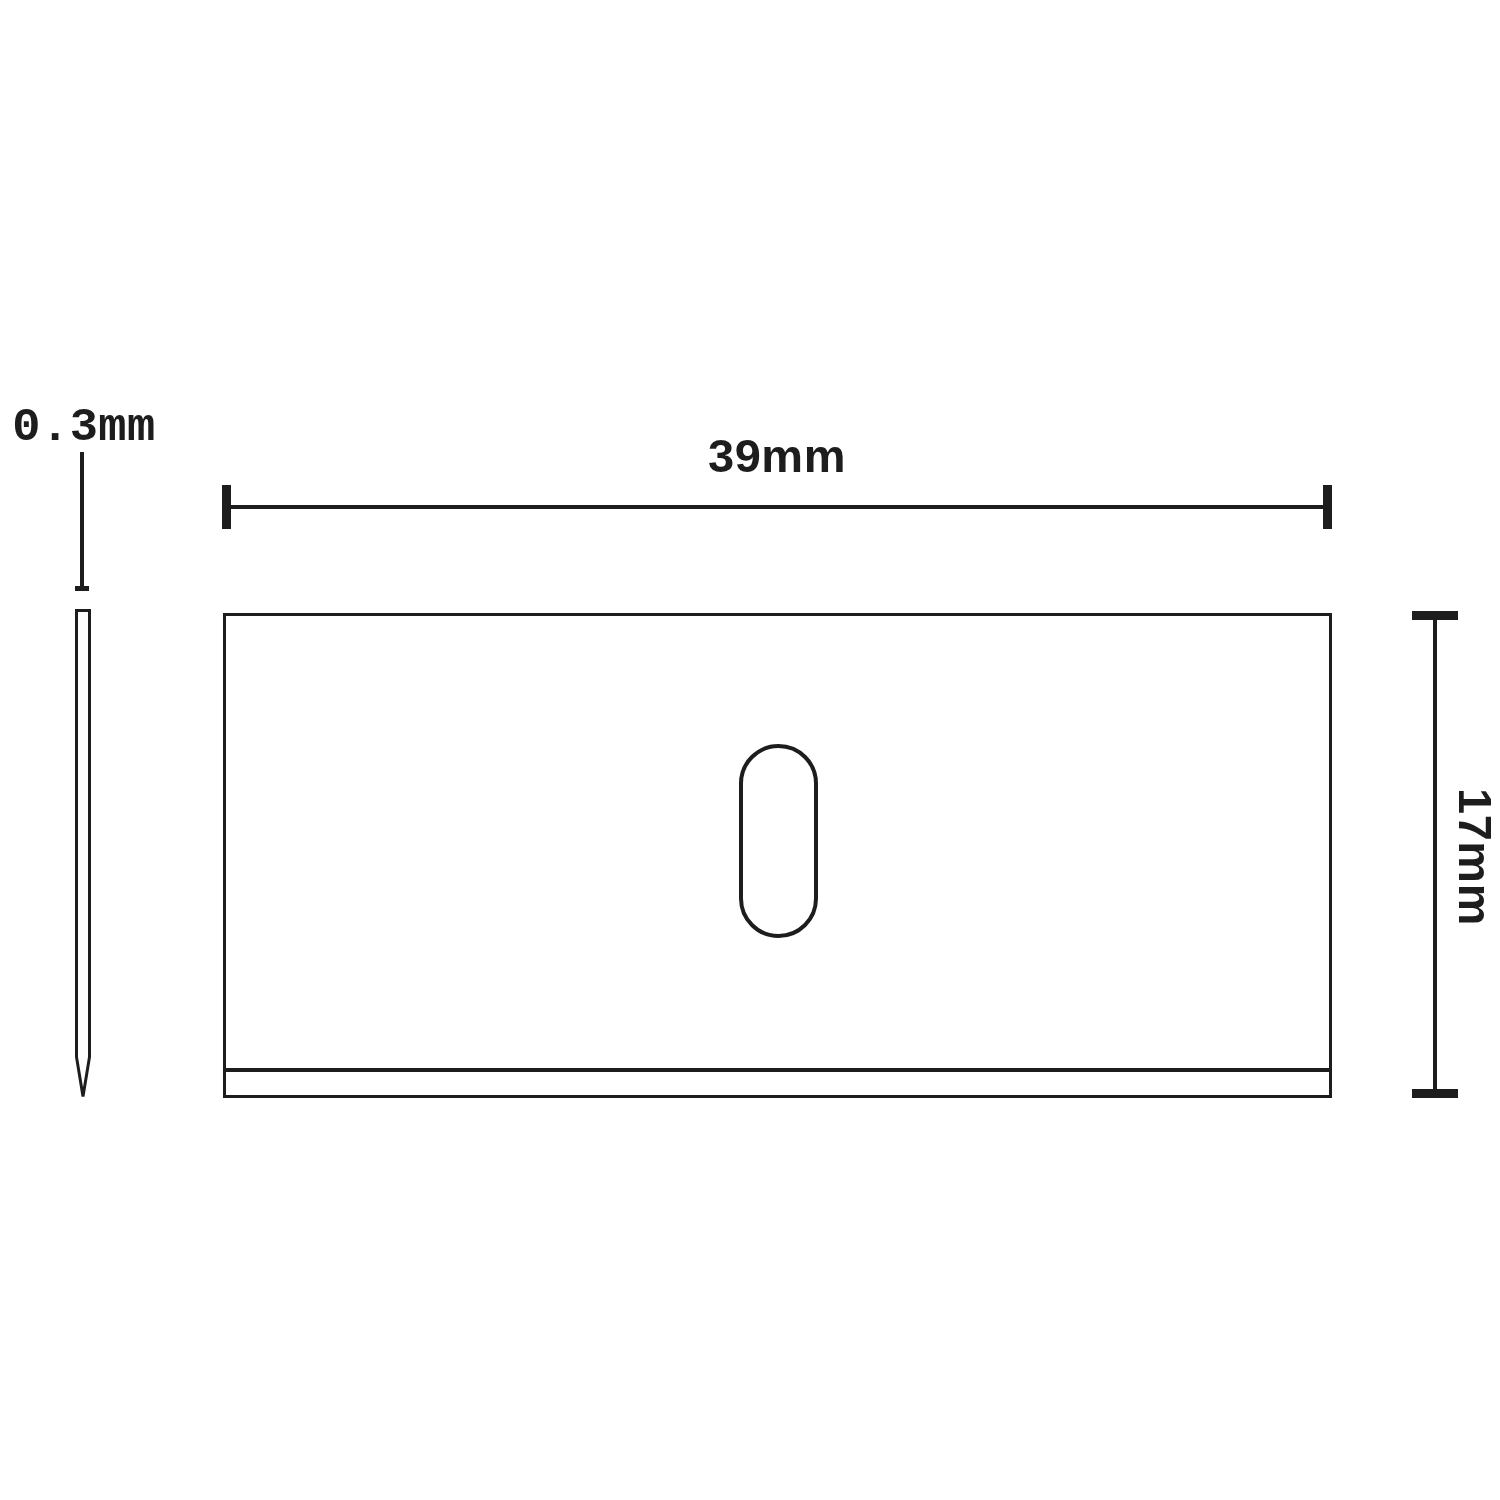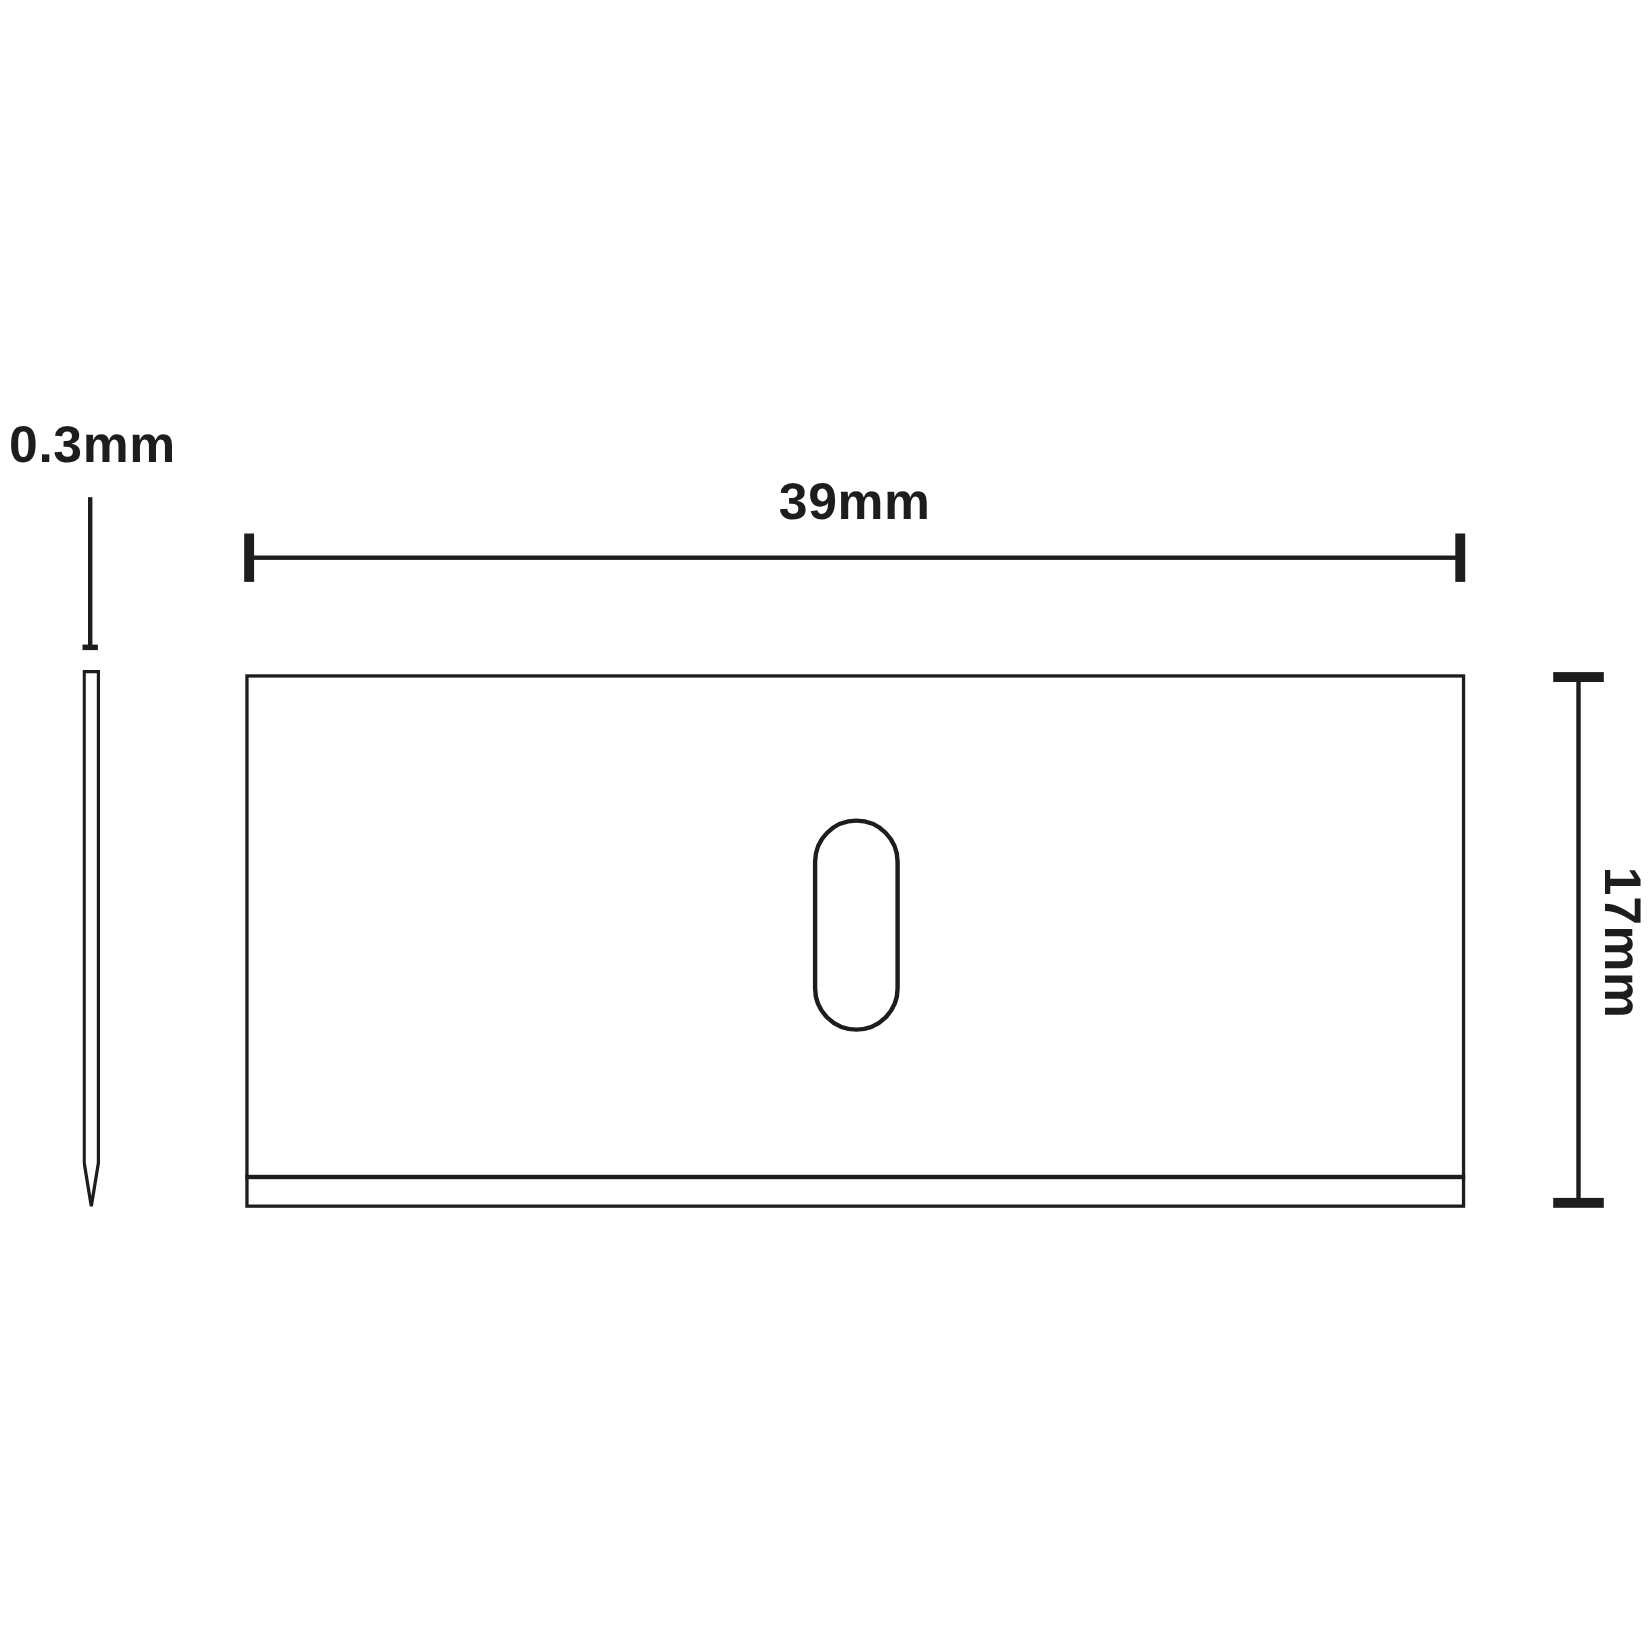--- a/index.html
+++ b/index.html
@@ -29,21 +29,21 @@
     line-height: 1;
     color: var(--line);
     white-space: nowrap;
   }
   .hline, .vline, .tick {
     position: absolute;
     background: var(--line);
   }
 
   
-  .thickness-label { left: 6px; top: 380px; width: 156px; text-align: center; }
+  .thickness-label { left: 6px; top: 404px; width: 156px; text-align: center; font-family: Liberation Mono, monospace; }
   .thickness-leader { left: 80px; top: 452px; width: 4px; height: 136px; }
   .thickness-tick { left: 75px; top: 586px; width: 14px; height: 5px; }
   .blade-side-view { position: absolute; left: 75px; top: 609px; width: 16px; height: 490px; }
 
   
   .width-label { left: 627px; top: 432px; width: 300px; text-align: center; }
   .width-line { left: 226px; top: 505px; width: 1102px; height: 4px; }
   .width-tick-left  { left: 222px; top: 485px; width: 9px; height: 44px; }
   .width-tick-right { left: 1323px; top: 485px; width: 9px; height: 44px; }
 

